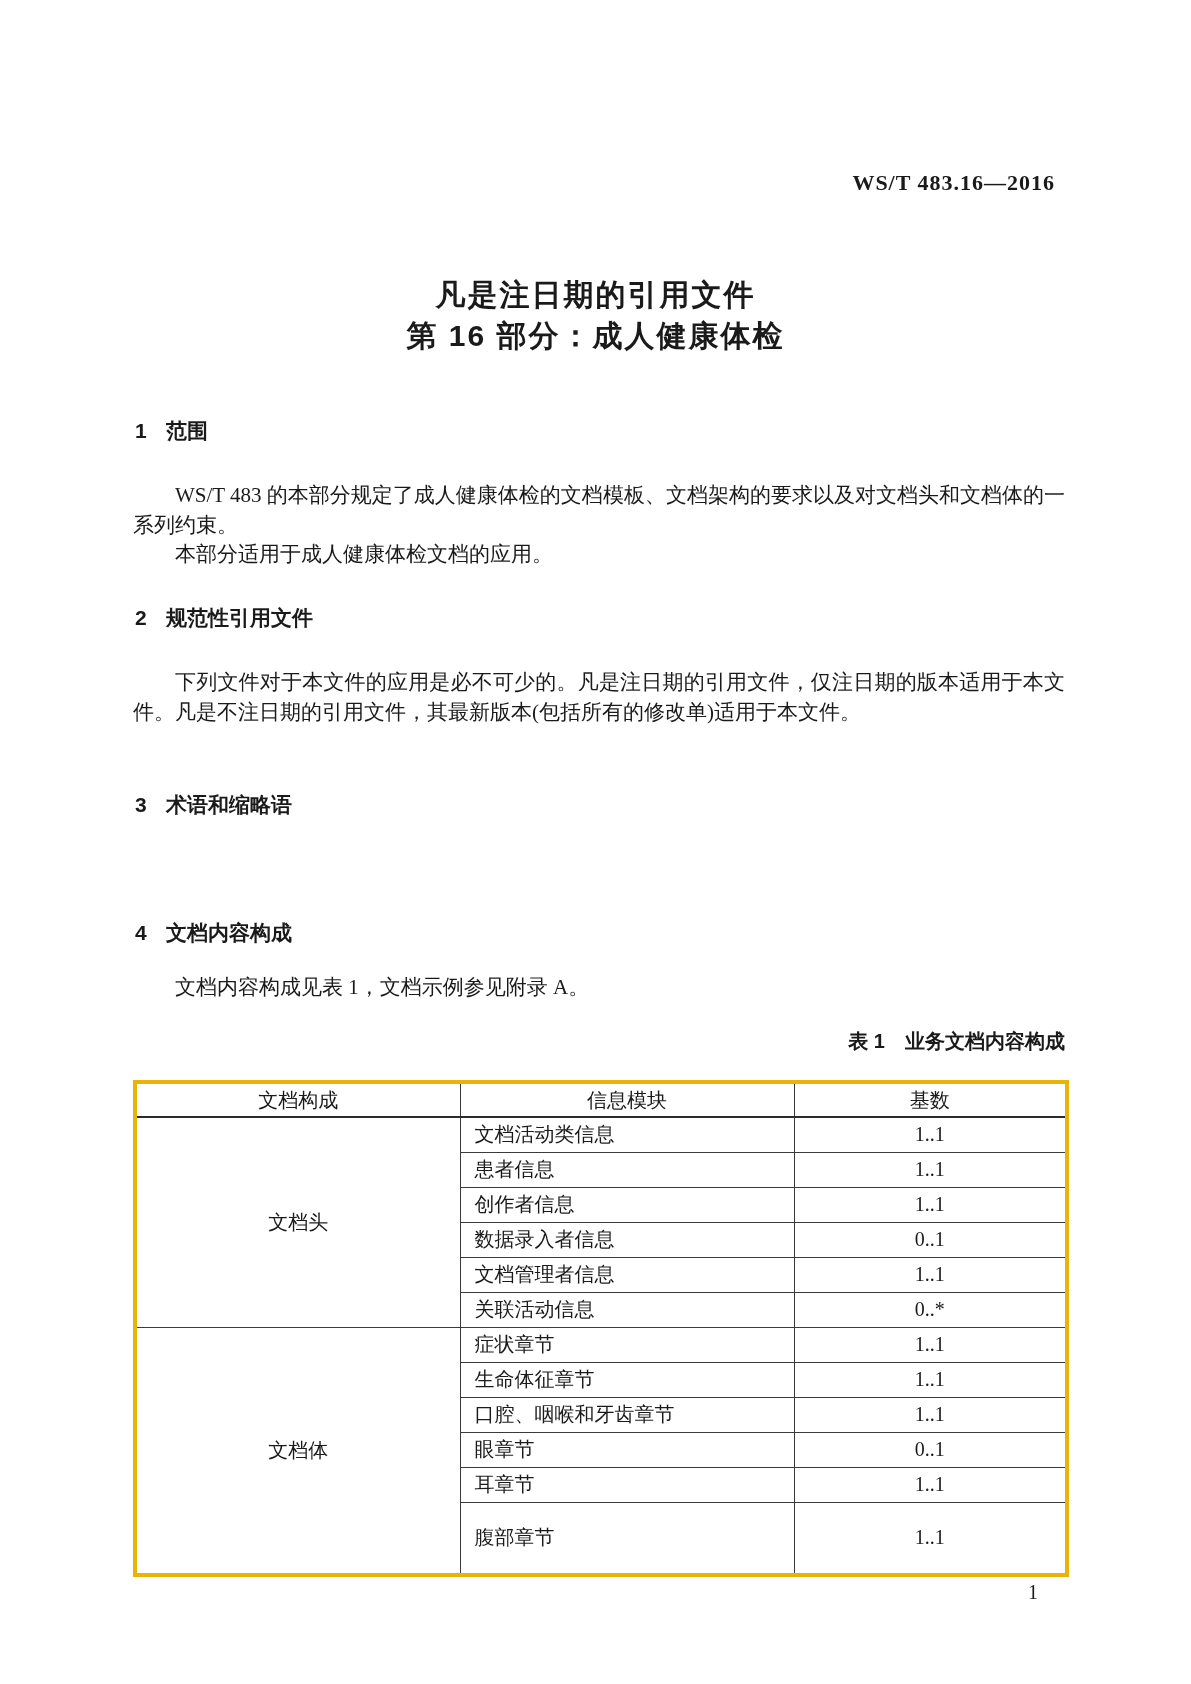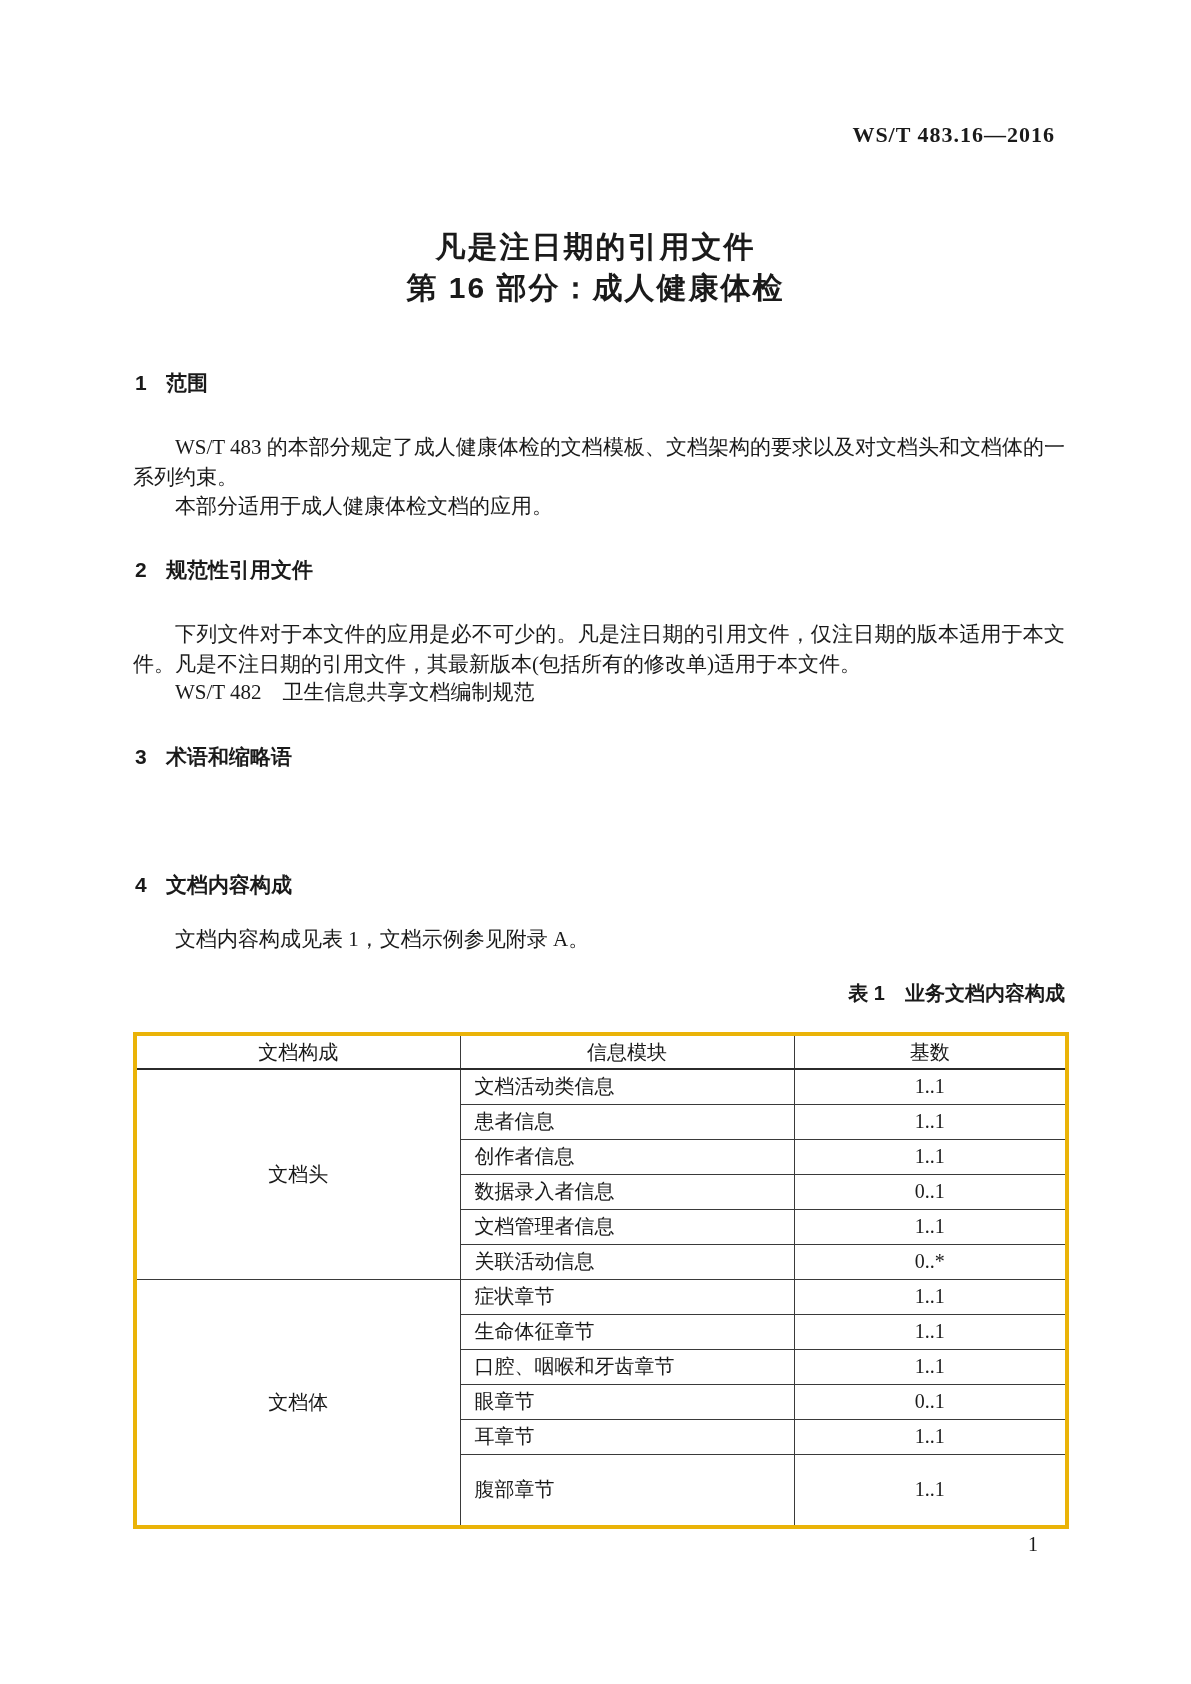--- a/index.html
+++ b/index.html
@@ -7,21 +7,21 @@
   .page {
     position: relative;
     width: 1191px;
     height: 1684px;
     margin: 0 auto;
     background: #ffffff;
     color: #1a1a1a;
     overflow: hidden;
     font-family: "Liberation Serif", "DejaVu Serif", serif;
   }
-  .abs { position: absolute; }
+  .abs { position: absolute; margin-top: 48px; }
 
   .doc-code {
     top: 122px;
     right: 136px;
     font-family: "Liberation Serif", "DejaVu Serif", serif;
     font-weight: bold;
     font-size: 22px;
     letter-spacing: 1px;
     white-space: nowrap;
   }
@@ -126,21 +126,20 @@
   <div class="abs heading h1">
     <span class="h-num">1</span><span>范围</span>
   </div>
   <div class="abs para p-s1a">WS/T 483 的本部分规定了成人健康体检的文档模板、文档架构的要求以及对文档头和文档体的一系列约束。</div>
   <div class="abs para p-s1b">本部分适用于成人健康体检文档的应用。</div>
 
   <div class="abs heading h2">
     <span class="h-num">2</span><span>规范性引用文件</span>
   </div>
   <div class="abs para p-s2a">下列文件对于本文件的应用是必不可少的。凡是注日期的引用文件，仅注日期的版本适用于本文件。凡是不注日期的引用文件，其最新版本(包括所有的修改单)适用于本文件。</div>
-  <div class="abs para p-s2b">WS/T 482　卫生信息共享文档编制规范</div>
 
   <div class="abs heading h3">
     <span class="h-num">3</span><span>术语和缩略语</span>
   </div>
 
   <div class="abs heading h4">
     <span class="h-num">4</span><span>文档内容构成</span>
   </div>
   <div class="abs para p-s4a">文档内容构成见表 1，文档示例参见附录 A。</div>
 

